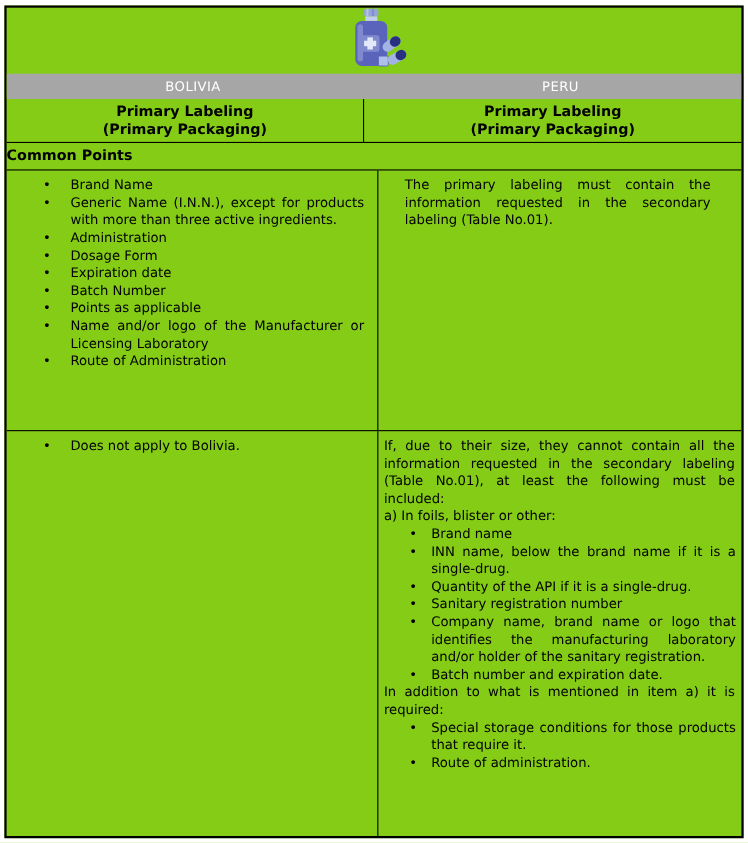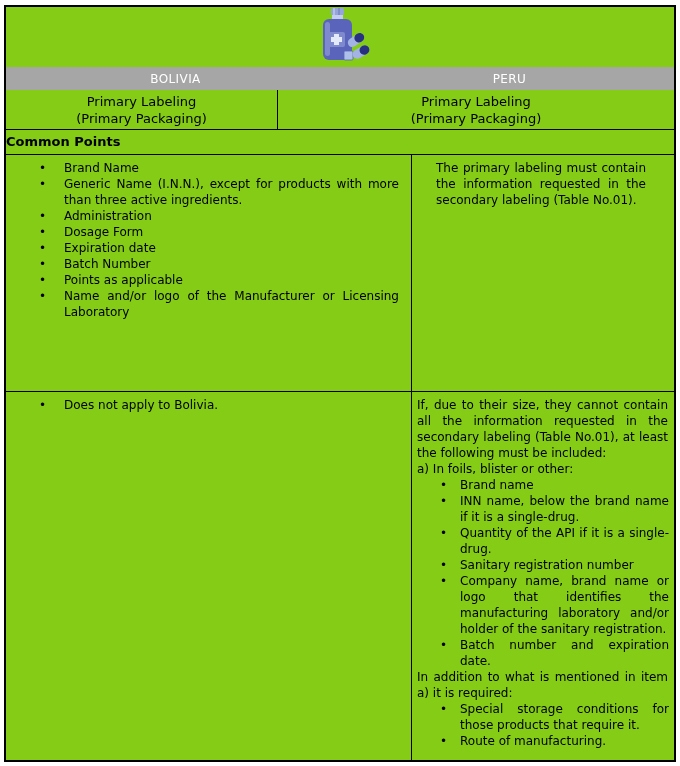--- a/index.html
+++ b/index.html
@@ -46,24 +46,24 @@
   }
   .country-cell.right { width: 329px; }
   
   .sub-row {
     height: 40px;
     flex: 0 0 auto;
     display: flex;
     border-bottom: 1px solid var(--border, #000);
   }
   .sub-cell {
-    width: 272px;
+    width: 325px;
     border-right: 1px solid var(--border, #000);
     text-align: center;
-    font-weight: normal;
+    font-weight: bold;
     font-size: 13px;
     line-height: 17px;
     padding-top: 3px;
   }
   .sub-cell.right { width: auto; flex: 1; border-right: none; }
   
   .common-row {
     height: 25px;
     flex: 0 0 auto;
     border-bottom: 1px solid var(--border, #000);
@@ -72,21 +72,21 @@
     padding-top: 4px;
   }
   
   .content-row {
     display: flex;
     flex: 0 0 auto;
   }
   .content-row.r1 { height: 237px; border-bottom: 1px solid var(--border, #000); }
   .content-row.r2 { flex: 1 1 auto; height: auto; }
   .cell {
-    width: 406px;
+    width: 338px;
     border-right: 1px solid var(--border, #000);
     padding-top: 5px;
     overflow: hidden;
     font-size: 12px;
     line-height: 16px;
   }
   .cell.right { width: auto; flex: 1; border-right: none; }
   
   ul.bullets { list-style: none; margin: 0; padding: 0; }
   ul.bullets li {
@@ -183,20 +183,21 @@
       <ul class="bullets">
 
       <li>Brand Name</li>
           <li>Generic Name (I.N.N.), except for products with more than three active ingredients.</li>
           <li>Administration</li>
           <li>Dosage Form</li>
           <li>Expiration date</li>
           <li>Batch Number</li>
           <li>Points as applicable</li>
           <li>Name and/or logo of the Manufacturer or Licensing Laboratory</li>
+          <li>Route of Administration</li>
         </ul>
     </div>
     <div class="cell right">
       <div class="para-indent">The primary labeling must contain the information requested in the secondary labeling (Table No.01).</div>
     </div>
   </div>
 
   <div class="content-row r2">
     <div class="cell">
       <ul class="bullets">
@@ -213,18 +214,18 @@
           <li>INN name, below the brand name if it is a single-drug.</li>
           <li>Quantity of the API if it is a single-drug.</li>
           <li>Sanitary registration number</li>
           <li>Company name, brand name or logo that identifies the manufacturing laboratory and/or holder of the sanitary registration.</li>
           <li>Batch number and expiration date.</li>
         </ul>
       <div class="para-flush">In addition to what is mentioned in item a) it is required:</div>
       <ul class="bullets nested">
 
       <li>Special storage conditions for those products that require it.</li>
-          <li>Route of manufacturing.</li>
+          <li>Route of administration.</li>
         </ul>
     </div>
   </div>
 
 </div>
 
 </body></html>

